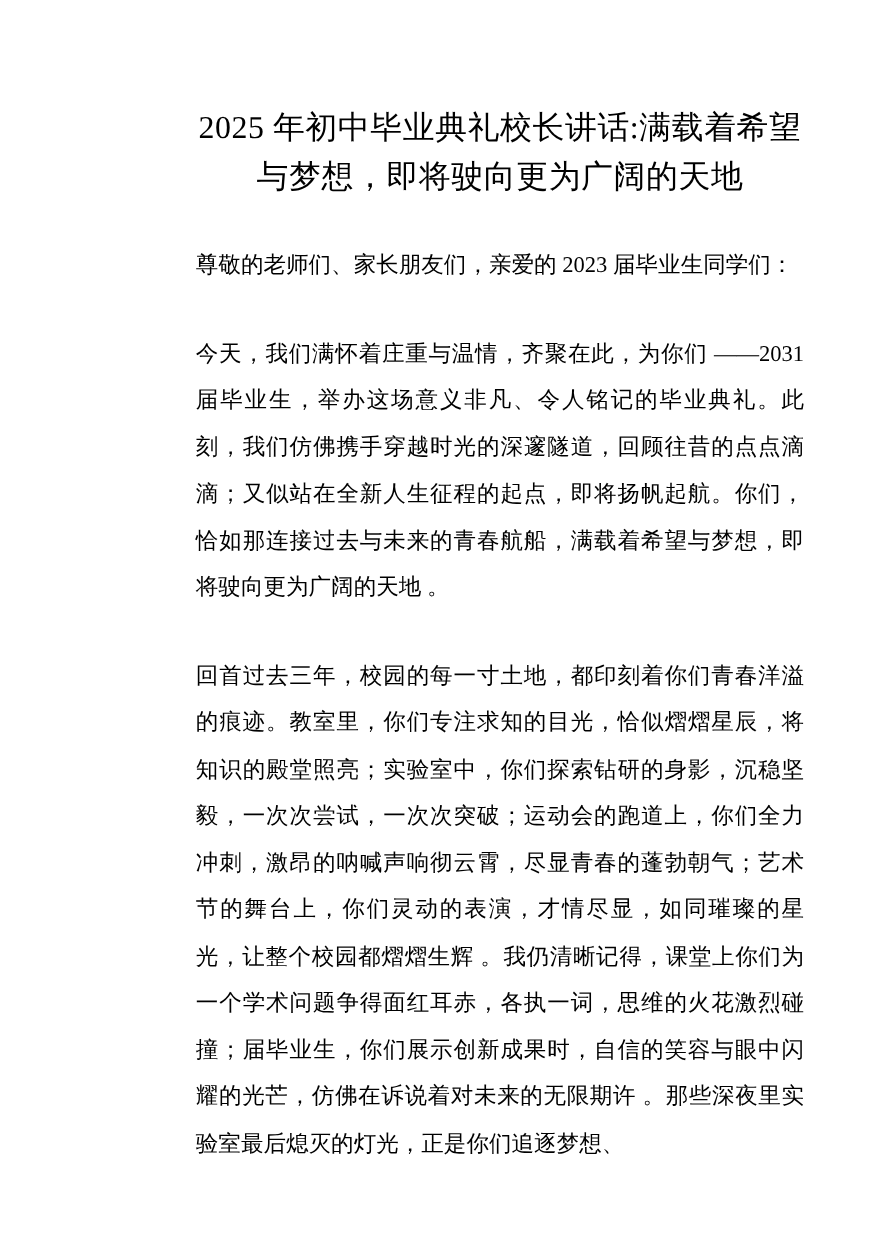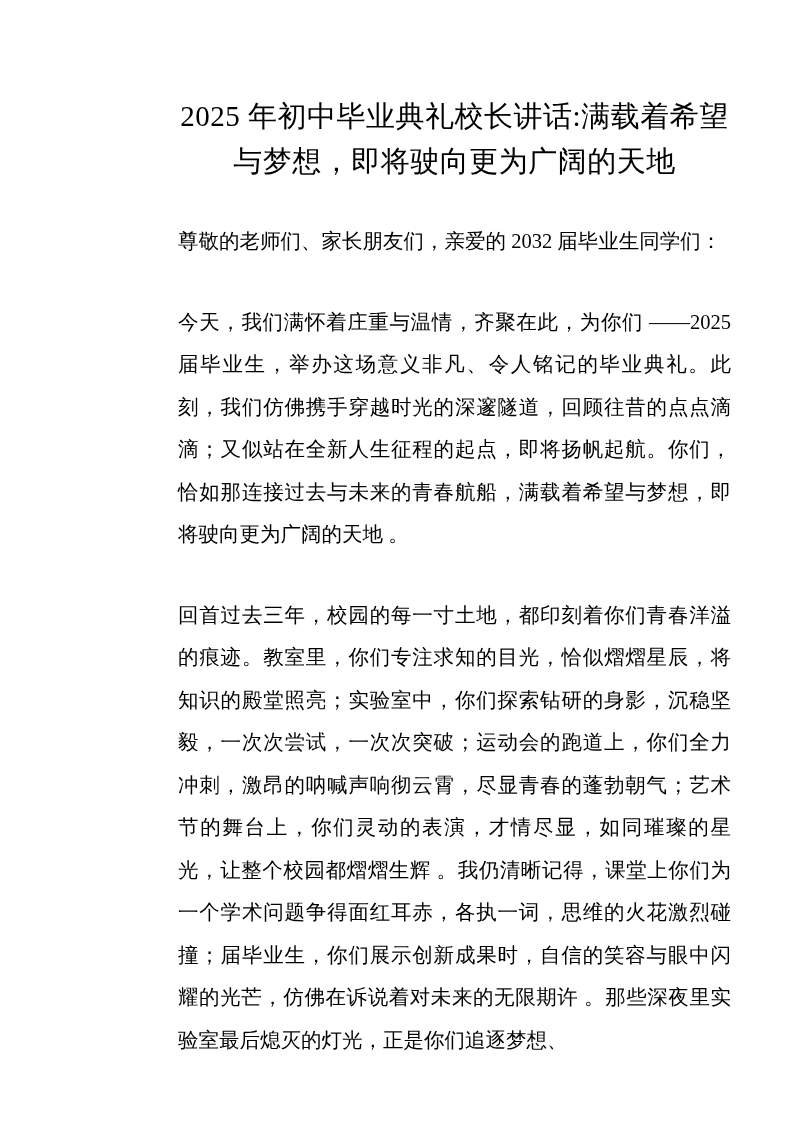--- a/index.html
+++ b/index.html
@@ -39,17 +39,17 @@
     text-justify: inter-ideograph;
     word-break: normal;
   }
 </style>
 </head>
 <body>
 
 <div class="page">
   <div class="content">
     <h1 class="doc-title">2025 年初中毕业典礼校长讲话:满载着希望与梦想，即将驶向更为广阔的天地</h1>
-    <p class="doc-paragraph">尊敬的老师们、家长朋友们，亲爱的 2032 届毕业生同学们：</p>
-    <p class="doc-paragraph">今天，我们满怀着庄重与温情，齐聚在此，为你们 ——2025 届毕业生，举办这场意义非凡、令人铭记的毕业典礼。此刻，我们仿佛携手穿越时光的深邃隧道，回顾往昔的点点滴滴；又似站在全新人生征程的起点，即将扬帆起航。你们，恰如那连接过去与未来的青春航船，满载着希望与梦想，即将驶向更为广阔的天地 。</p>
+    <p class="doc-paragraph">尊敬的老师们、家长朋友们，亲爱的 2023 届毕业生同学们：</p>
+    <p class="doc-paragraph">今天，我们满怀着庄重与温情，齐聚在此，为你们 ——2031 届毕业生，举办这场意义非凡、令人铭记的毕业典礼。此刻，我们仿佛携手穿越时光的深邃隧道，回顾往昔的点点滴滴；又似站在全新人生征程的起点，即将扬帆起航。你们，恰如那连接过去与未来的青春航船，满载着希望与梦想，即将驶向更为广阔的天地 。</p>
     <p class="doc-paragraph">回首过去三年，校园的每一寸土地，都印刻着你们青春洋溢的痕迹。教室里，你们专注求知的目光，恰似熠熠星辰，将知识的殿堂照亮；实验室中，你们探索钻研的身影，沉稳坚毅，一次次尝试，一次次突破；运动会的跑道上，你们全力冲刺，激昂的呐喊声响彻云霄，尽显青春的蓬勃朝气；艺术节的舞台上，你们灵动的表演，才情尽显，如同璀璨的星光，让整个校园都熠熠生辉 。我仍清晰记得，课堂上你们为一个学术问题争得面红耳赤，各执一词，思维的火花激烈碰撞；届毕业生，你们展示创新成果时，自信的笑容与眼中闪耀的光芒，仿佛在诉说着对未来的无限期许 。那些深夜里实验室最后熄灭的灯光，正是你们追逐梦想、</p>
   </div>
 </div>
 
 </body></html>

